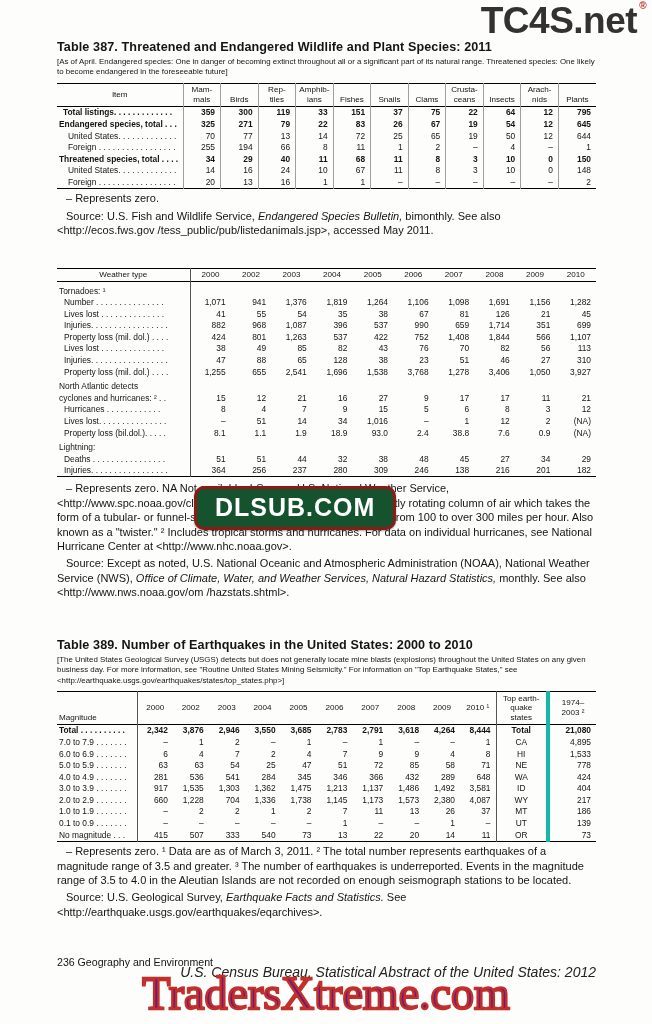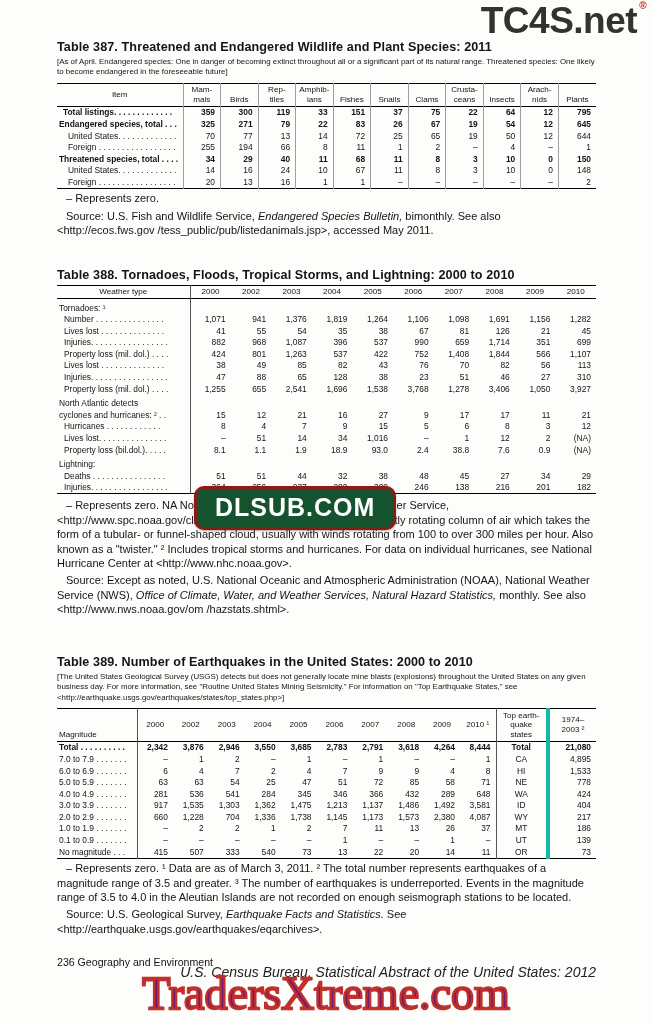--- a/index.html
+++ b/index.html
@@ -220,21 +220,20 @@
                 <td>2</td>
               </tr>
             </tbody>
           </table>
         </div>
       <p class="fn">– Represents zero.</p>
       <p class="fn" id="src387"><span>Source: U.S. Fish and Wildlife Service, </span><span class="it">Endangered Species Bulletin,</span><span> bimonthly. See also &lt;http://ecos.fws.gov /tess_public/pub/listedanimals.jsp&gt;, accessed May 2011.</span></p>
     </section>
 
     <section class="sec" id="sec388">
-      <h2 class="tbl-title">Table 388. Tornadoes, Floods, Tropical Storms, and Lightning: 2000 to 2010</h2>
       <div class="tbl-mount" id="table388">
           <table>
             <colgroup>
               <col class="stub">
               <col>
               <col>
               <col>
               <col>
               <col>
               <col>

